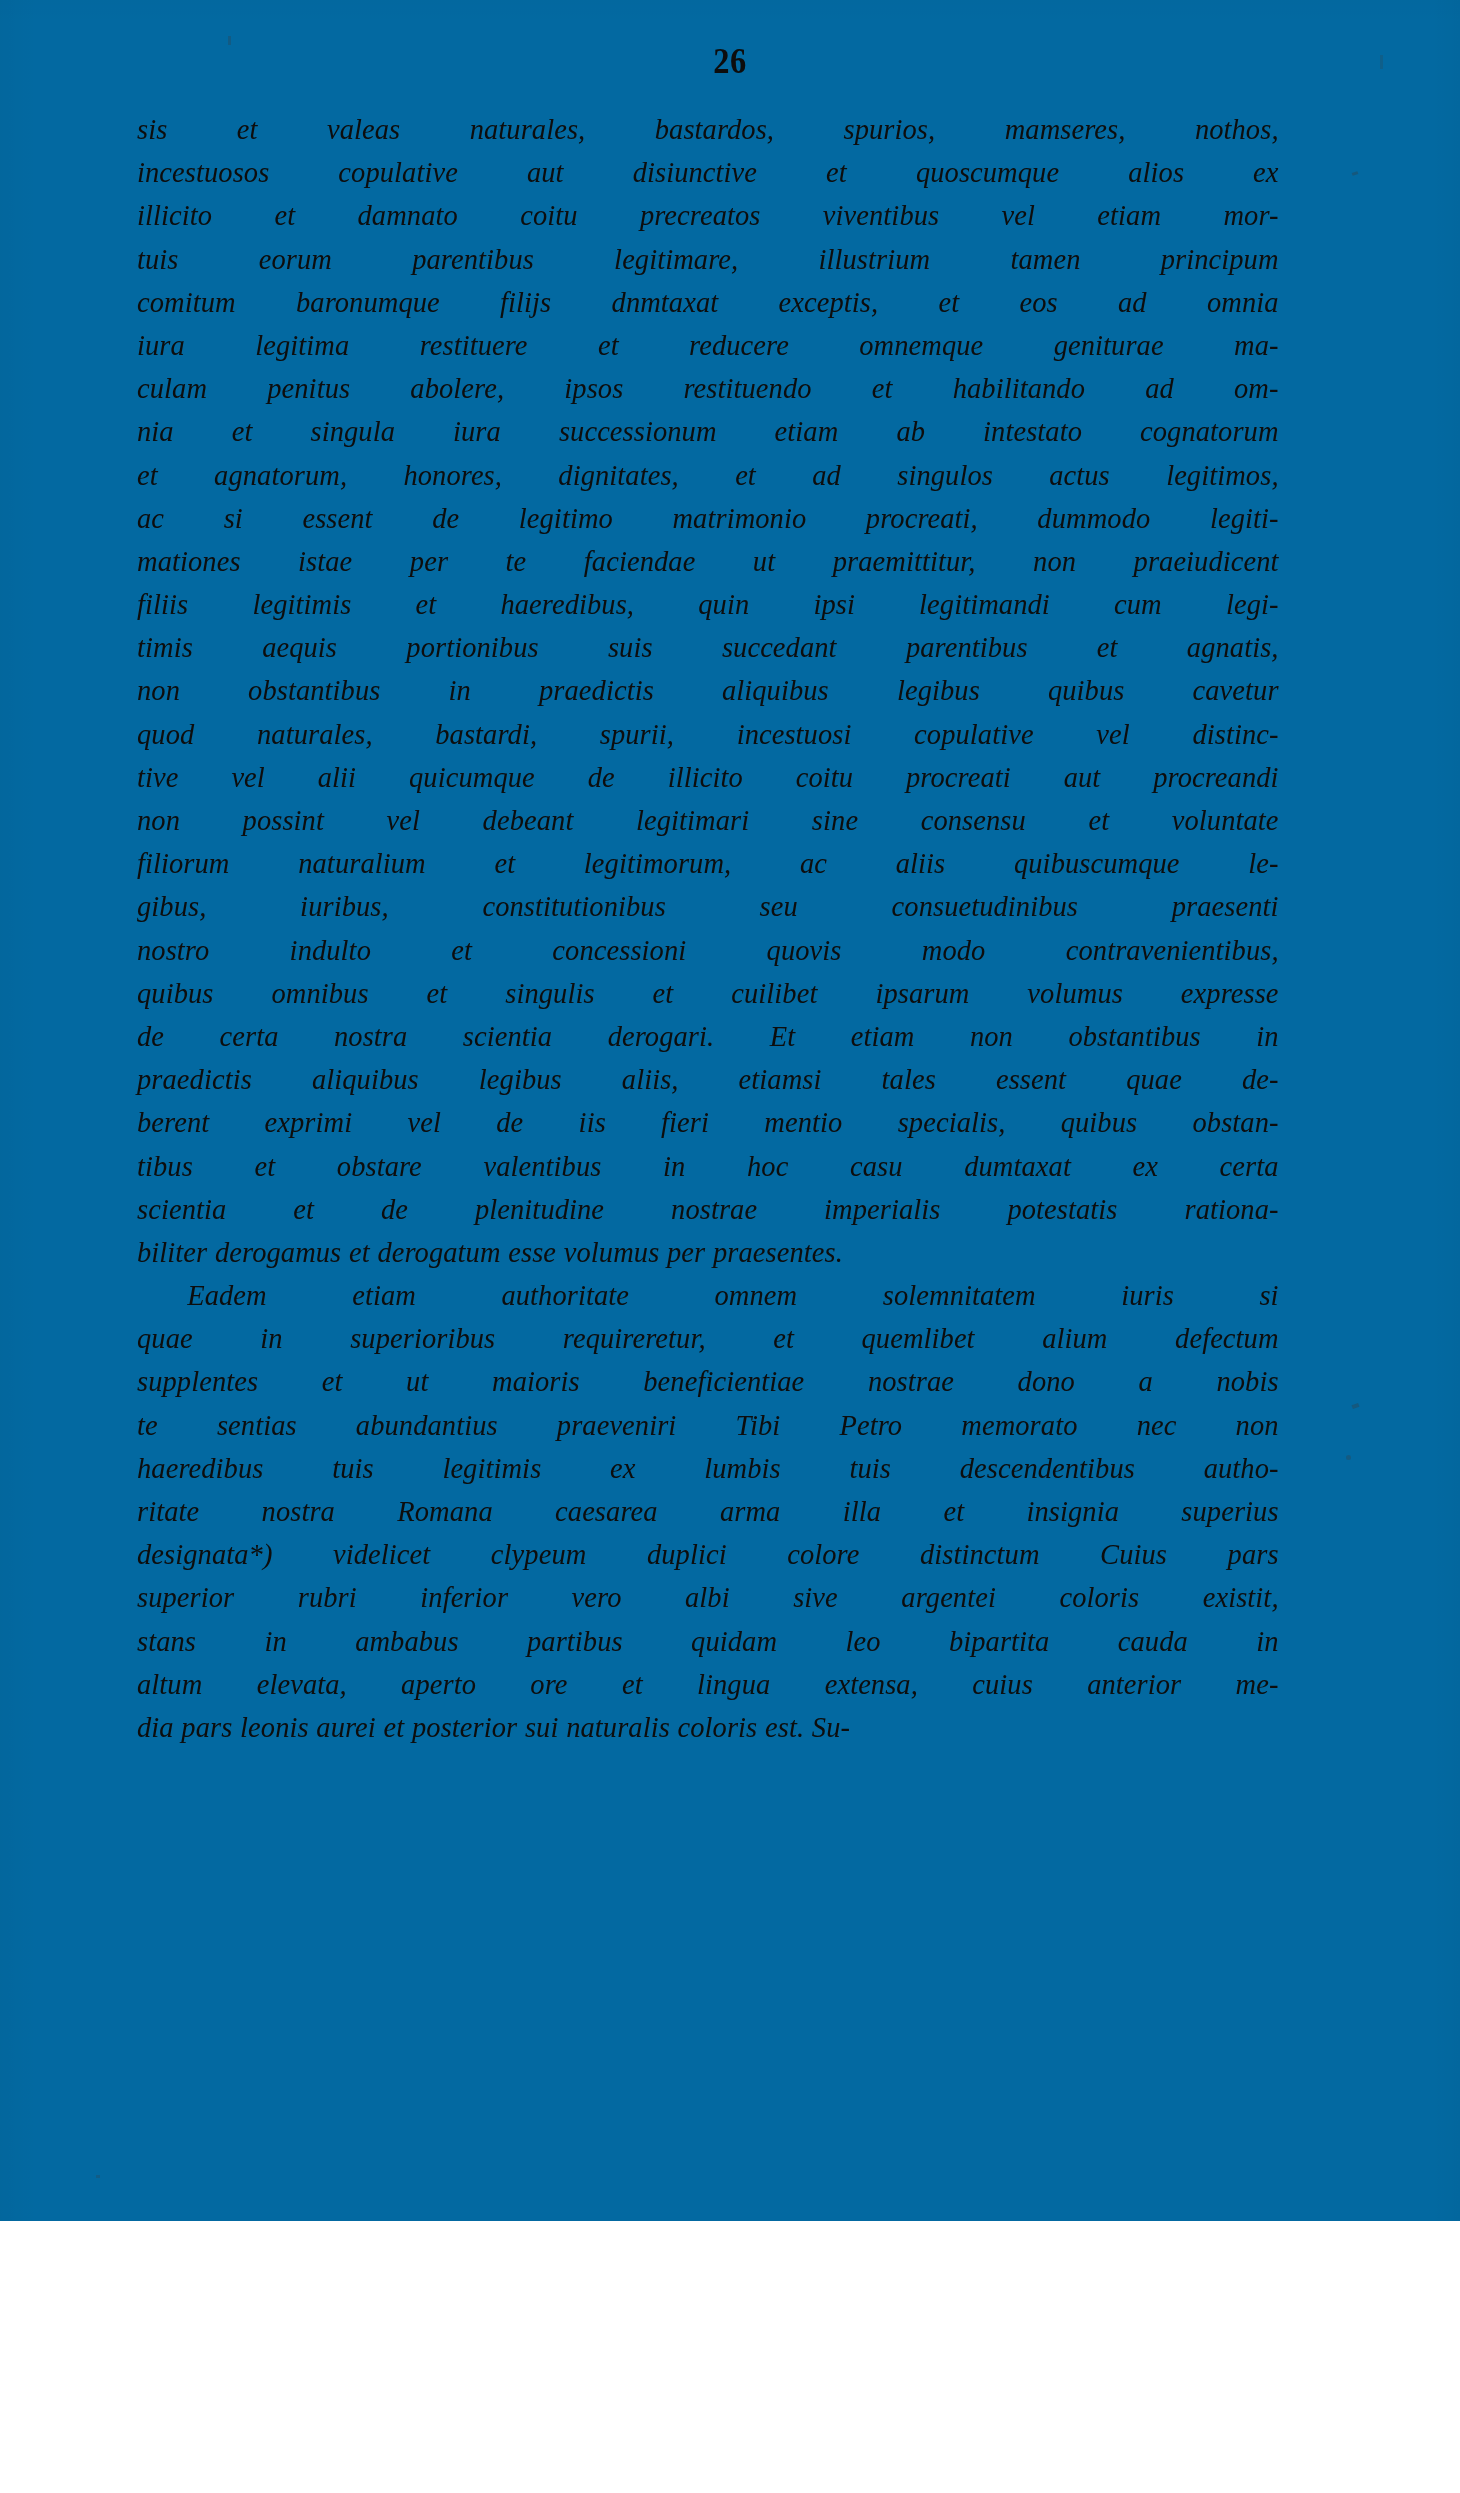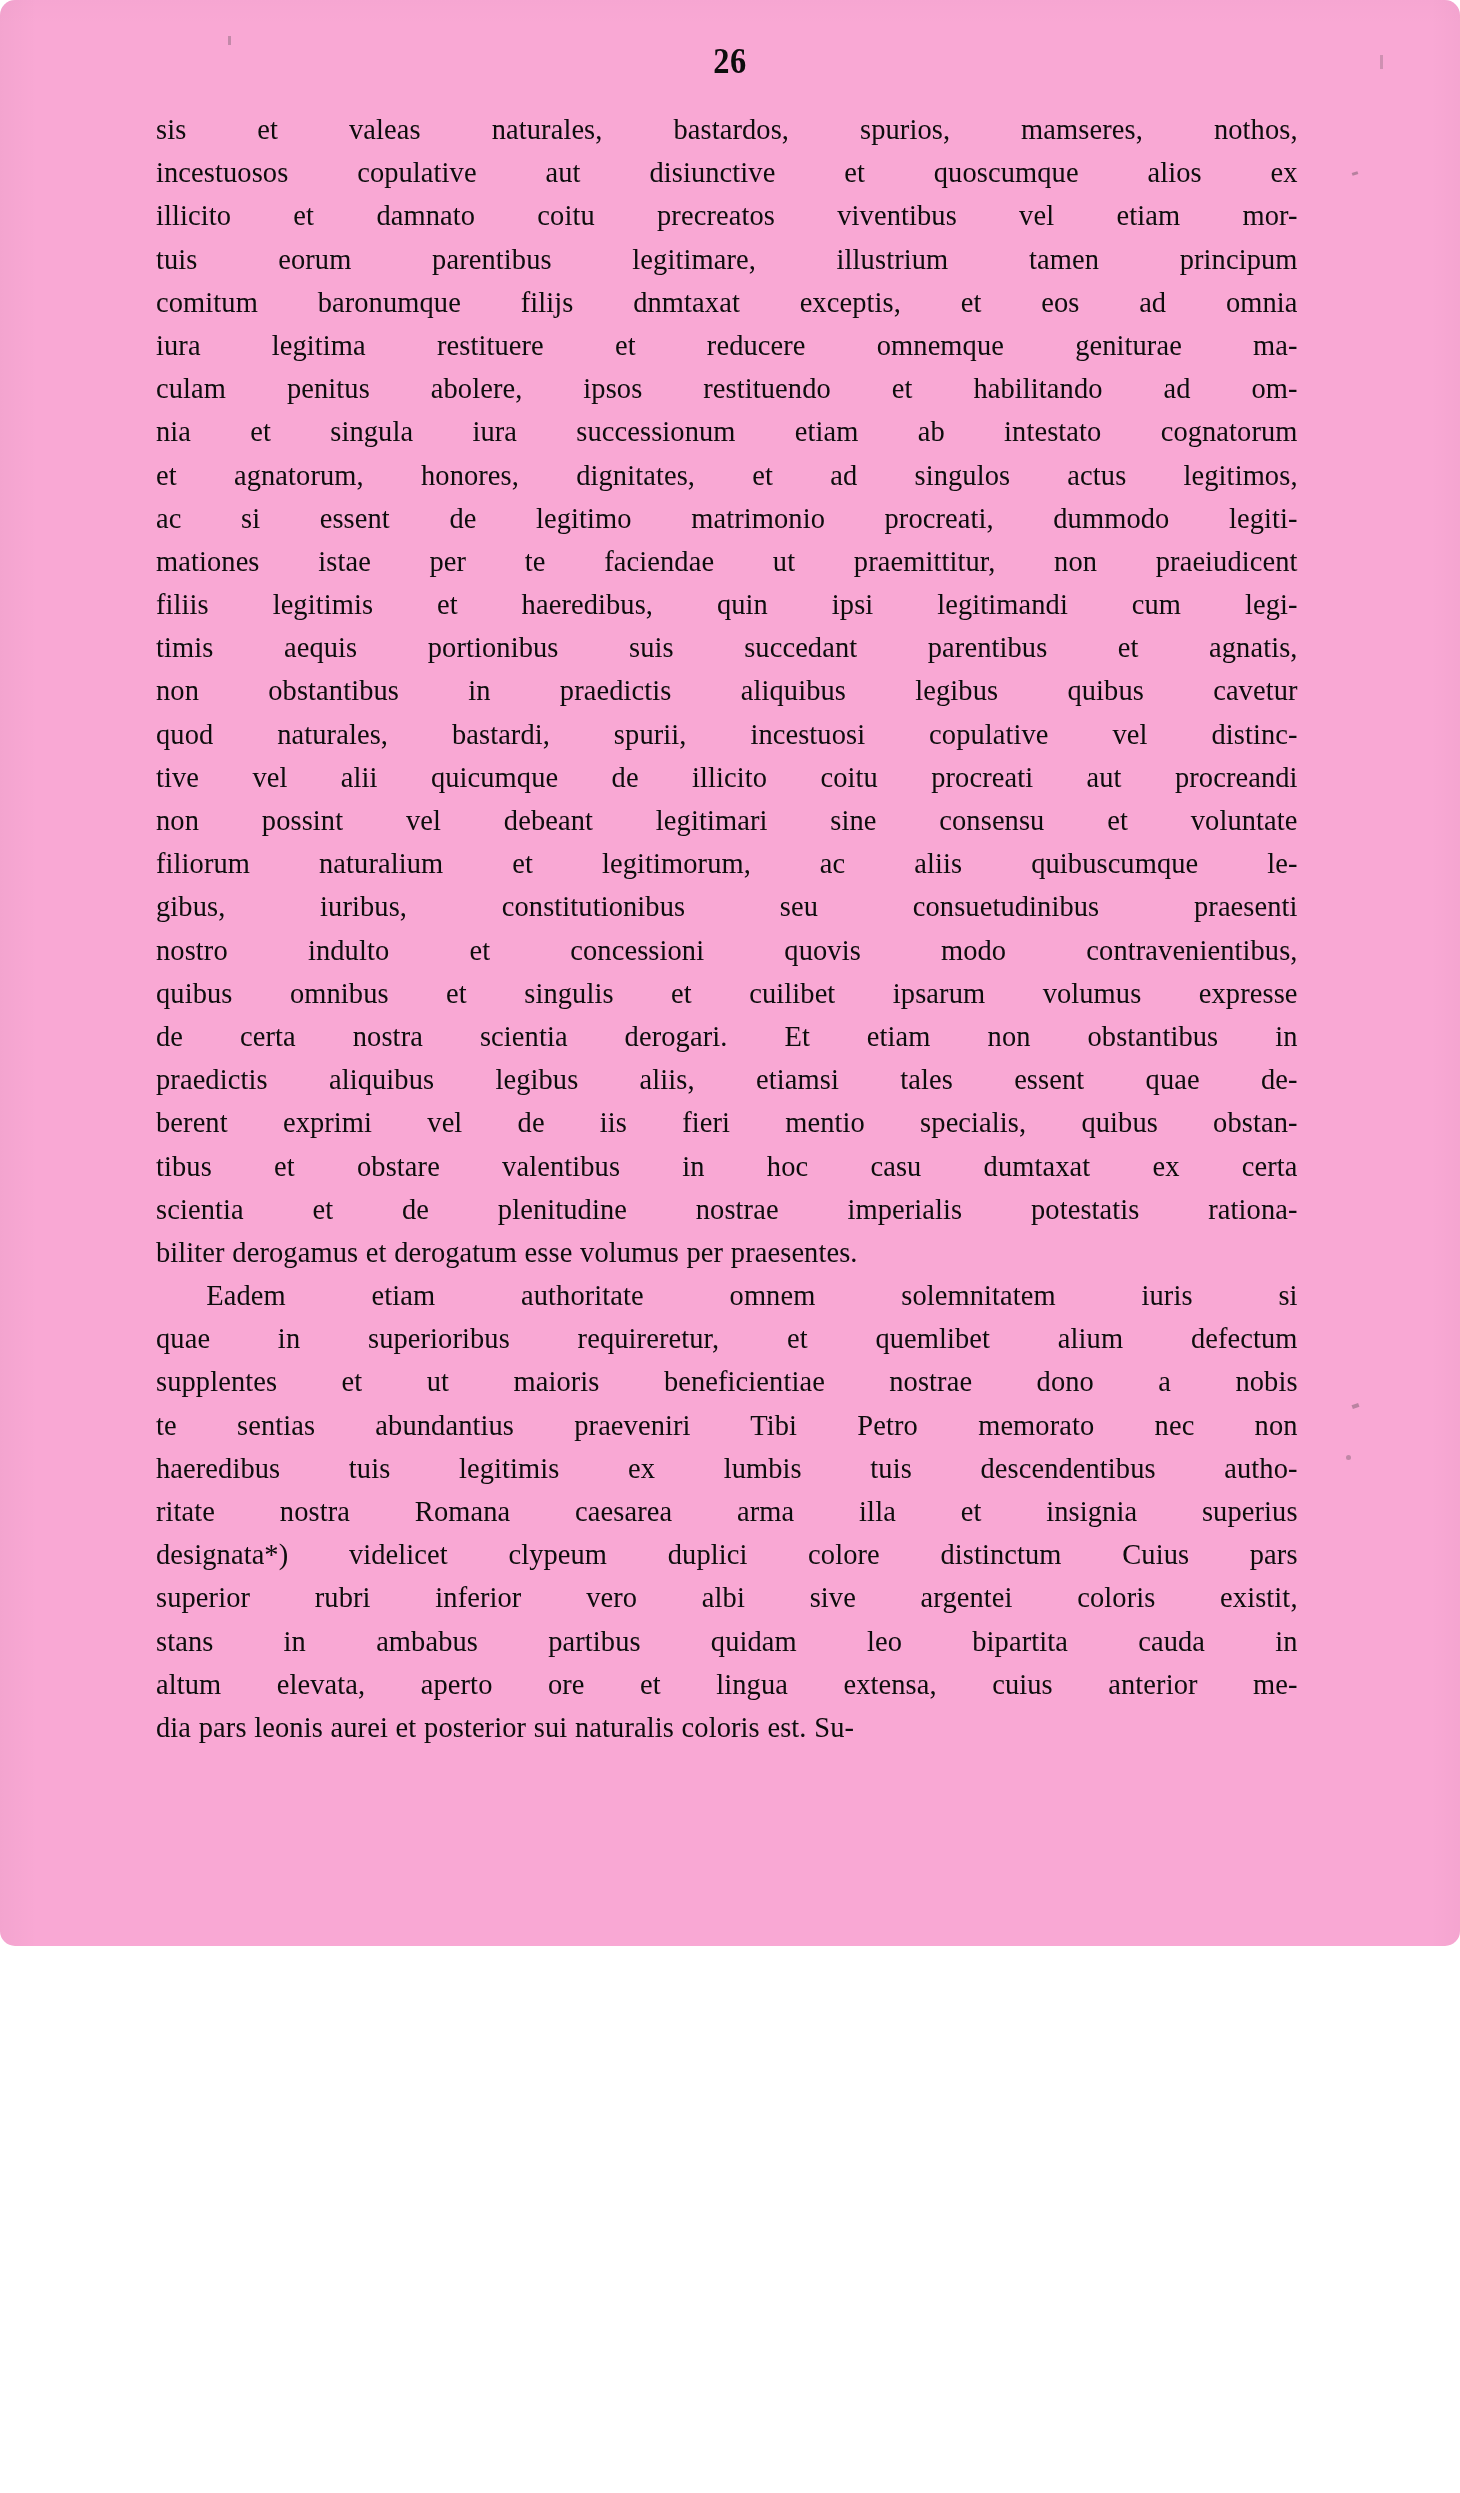--- a/index.html
+++ b/index.html
@@ -4,26 +4,25 @@
 <style>
   html, body {
     margin: 0;
     padding: 0;
     background: #ffffff;
   }
 
   .page {
     position: relative;
     width: 1460px;
-    height: 1946px;
-    background: #f9a8d4;
+    height: 2221px;
+    background: #0369a1;
     overflow: hidden;
     font-family: "Liberation Serif", "DejaVu Serif", serif;
     color: #0d0d0d;
-    border-radius: 15px;
   }
 
   
   .paper-tone {
     position: absolute;
     inset: 0;
     background:
       linear-gradient(90deg, rgba(0,0,0,0.022) 0px, rgba(0,0,0,0) 38px),
       linear-gradient(270deg, rgba(0,0,0,0.018) 0px, rgba(0,0,0,0) 30px),
       linear-gradient(180deg, rgba(0,0,0,0.012) 0px, rgba(0,0,0,0) 26px);
@@ -40,23 +39,24 @@
     font-size: 36px;
     font-weight: bold;
     letter-spacing: 0.5px;
     font-family: "Liberation Serif", "DejaVu Serif", serif;
     transform: scaleX(0.9);
   }
 
   
   .textblock {
     position: absolute;
-    left: 156px;
+    left: 137px;
     top: 108px;
     width: 1183px;
+    font-style: italic;
   }
 
   .par {
     font-size: 29.5px;
     line-height: 43.2px;
     text-align: justify;
     text-align-last: left;
     letter-spacing: 0.1px;
     word-spacing: 0.5px;
     transform: scaleX(0.965);

